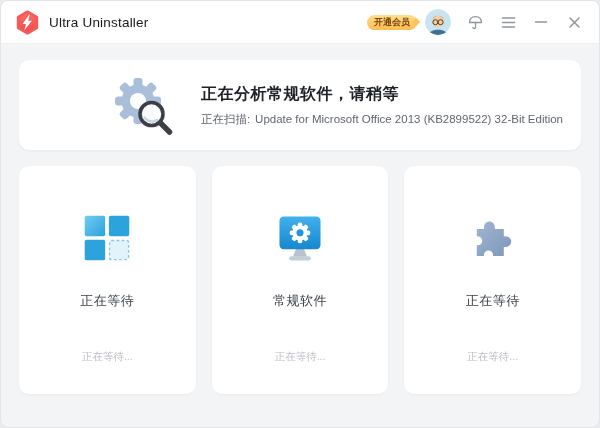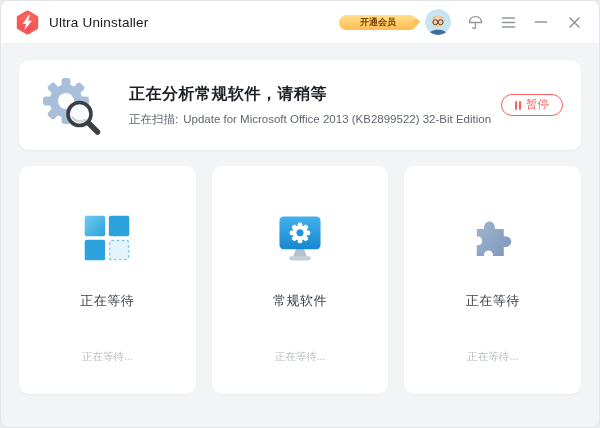--- a/index.html
+++ b/index.html
@@ -20,21 +20,21 @@
     padding:0 16px 0 14px;
     border-bottom:1px solid #eef0f2;
   }
   .logo{width:25px;height:25px;display:block;}
   .app-title{font-size:13.5px;font-weight:normal;color:#17191c;margin-left:9px;letter-spacing:.2px;}
   .tb-spacer{flex:1;}
   .vip-btn{
     position:relative;
     background:linear-gradient(180deg,#ffdf8d 0%,#ffbb4f 100%);
     color:#7c450a;font-size:9px;font-weight:bold;
-    padding:3px 21px;border:none;border-radius:9px;
+    padding:3px 7px;border:none;border-radius:9px;
     cursor:pointer;line-height:1;white-space:nowrap;
   }
   .vip-btn .tail{
     position:absolute;right:-2px;top:50%;
     width:6px;height:6px;background:#ffc157;
     transform:translateY(-50%) rotate(45deg);
     border-radius:1px;z-index:0;
   }
   .vip-btn .vip-label{position:relative;z-index:1;}
   .avatar{width:26px;height:26px;margin-left:8px;border-radius:50%;display:block;cursor:pointer;}
@@ -183,27 +183,20 @@
       <line x1="49.5" y1="49" x2="58.5" y2="58" stroke="#3c4046" stroke-width="5.5" stroke-linecap="round"></line>
     </svg>
 
     <div class="banner-text">
       <div class="banner-title">正在分析常规软件，请稍等</div>
       <div class="banner-sub">
         <span class="scan-prefix">正在扫描:</span><span>Update for Microsoft Office 2013 (KB2899522) 32-Bit Edition</span>
       </div>
     </div>
 
-    <button class="pause-btn">
-      <span class="pause-bars">
-          <i></i>
-          <i></i>
-        </span>
-      <span>暂停</span>
-    </button>
   </div>
 
   <div class="cards">
 
 
     <div class="card">
       <div class="card-icon">
         <svg width="52" height="52" viewBox="0 0 56 56">
           <defs>
             <linearGradient id="bq" x1="0" y1="0" x2="1" y2="1">

